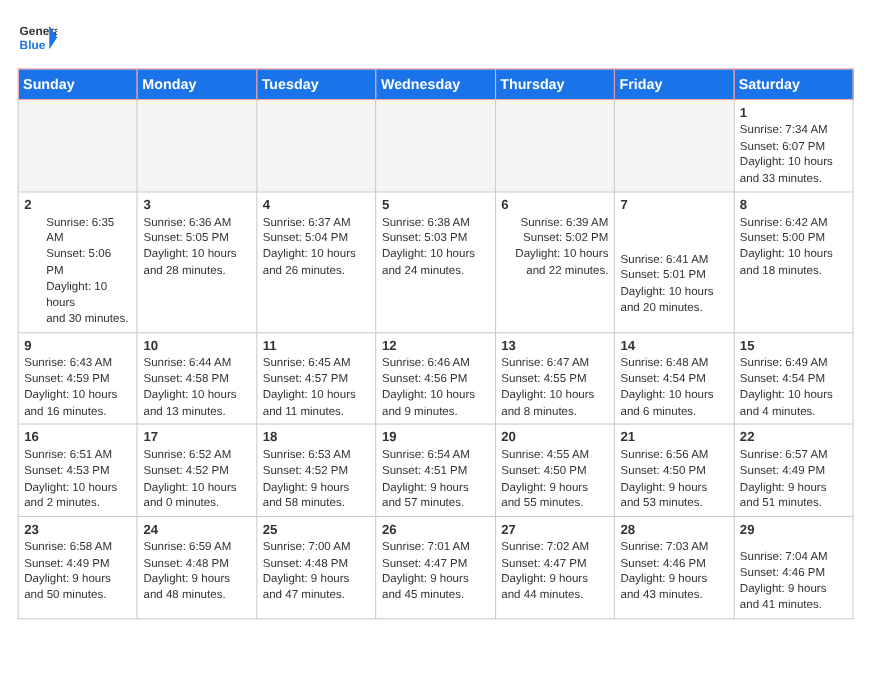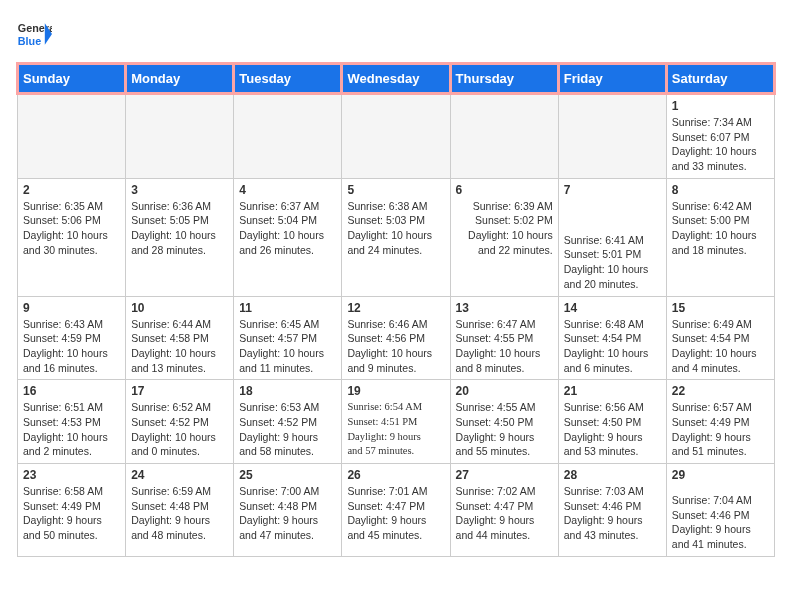--- a/index.html
+++ b/index.html
@@ -42,21 +42,21 @@
       border-collapse: collapse;
       border: 1px solid #ccc;
     }
     .calendar th {
       background: #1a73e8;
       color: #fff;
       font-size: 13px;
       font-weight: bold;
       padding: 6px 4px;
       text-align: left;
-      border: 3px solid #fca5a5;
+      border: 1px solid #fca5a5;
     }
     .calendar td {
       vertical-align: top;
       border: 1px solid #ccc;
       padding: 4px 5px;
       font-size: 11px;
       color: #333;
       width: calc(100% / 7);
       min-height: 70px;
       background: #fff;
@@ -120,21 +120,21 @@
           <span class="day-number">1</span>
           <div class="day-info" style="white-space: pre-line;">Sunrise: 7:34 AM
 Sunset: 6:07 PM
 Daylight: 10 hours
 and 33 minutes.</div>
         </td>
       </tr>
       <tr>
         <td>
           <span class="day-number">2</span>
-          <div class="day-info" style="white-space: pre-line;">Sunrise: 6:35 AM
+          <div class="day-info" style="white-space: pre-line; margin-left: 20px;">Sunrise: 6:35 AM
 Sunset: 5:06 PM
 Daylight: 10 hours
 and 30 minutes.</div>
         </td>
         <td>
           <span class="day-number">3</span>
           <div class="day-info" style="white-space: pre-line;">Sunrise: 6:36 AM
 Sunset: 5:05 PM
 Daylight: 10 hours
 and 28 minutes.</div>
@@ -243,21 +243,21 @@
         </td>
         <td>
           <span class="day-number">18</span>
           <div class="day-info" style="white-space: pre-line;">Sunrise: 6:53 AM
 Sunset: 4:52 PM
 Daylight: 9 hours
 and 58 minutes.</div>
         </td>
         <td>
           <span class="day-number">19</span>
-          <div class="day-info" style="white-space: pre-line; font-family: Liberation Serif, serif;">Sunrise: 6:54 AM
+          <div class="day-info" style="white-space: pre-line;">Sunrise: 6:54 AM
 Sunset: 4:51 PM
 Daylight: 9 hours
 and 57 minutes.</div>
         </td>
         <td>
           <span class="day-number">20</span>
           <div class="day-info" style="white-space: pre-line;">Sunrise: 4:55 AM
 Sunset: 4:50 PM
 Daylight: 9 hours
 and 55 minutes.</div>

